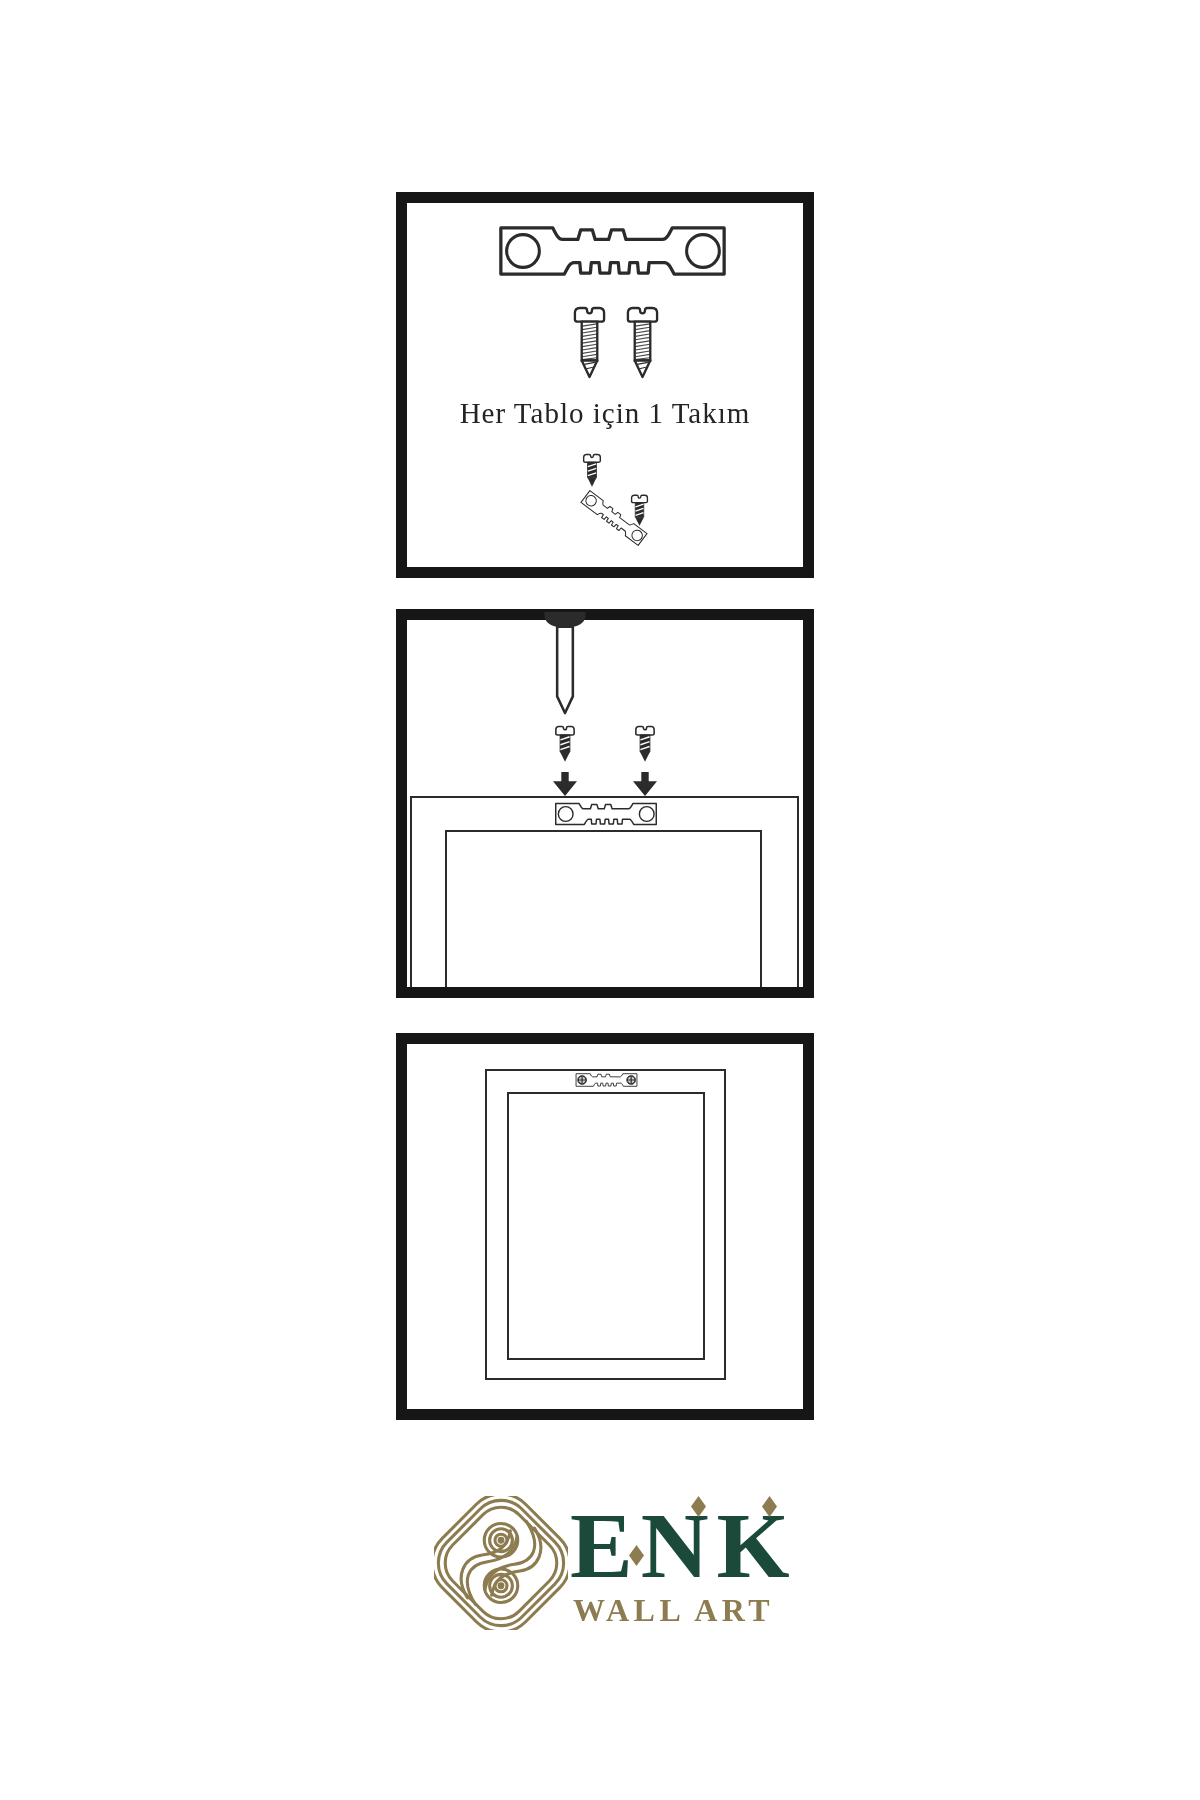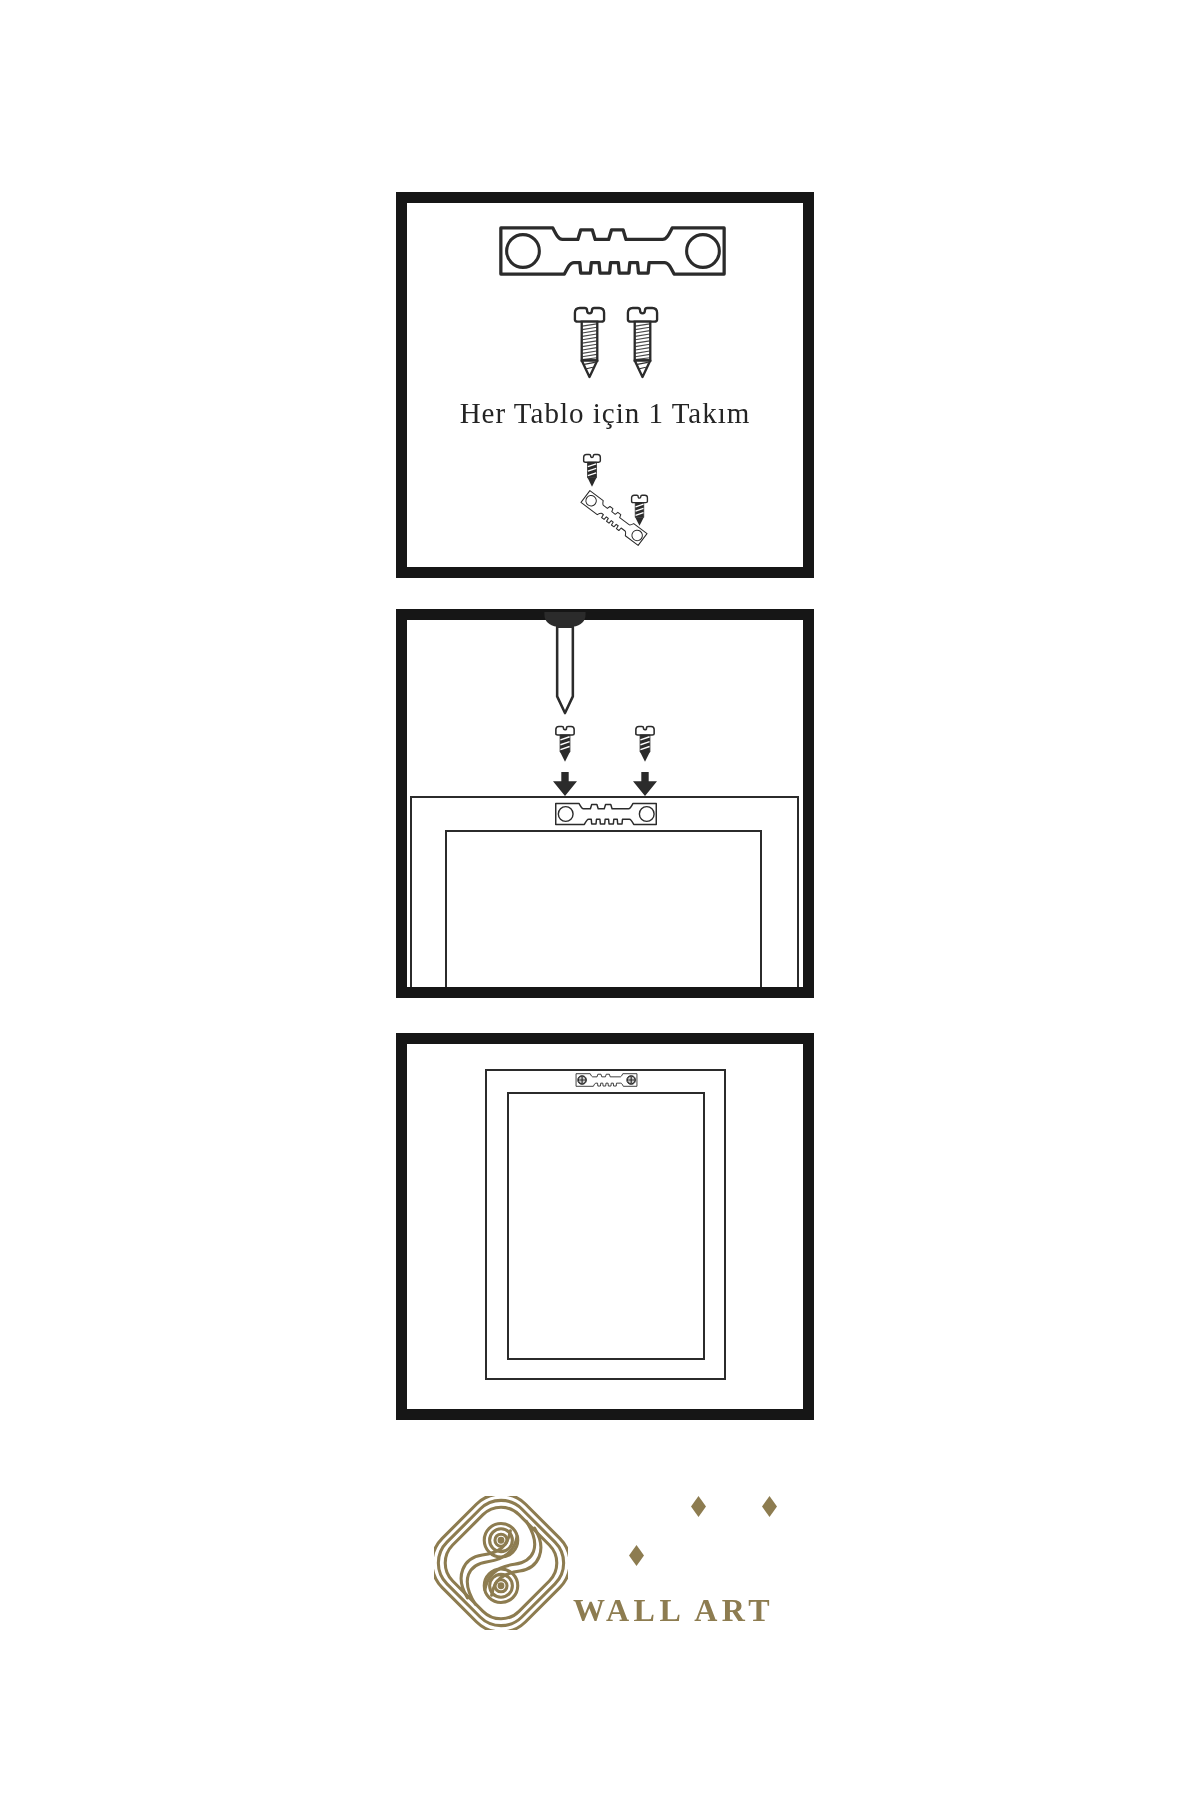--- a/index.html
+++ b/index.html
@@ -225,20 +225,21 @@
         <use href="#sym-hanger-mounted"></use>
       </svg>
   </div>
 
   <div class="knot">
     <svg class="hw" viewBox="0 0 100 100">
         <use href="#sym-knot"></use>
       </svg>
   </div>
 
+  <div class="brand">ENK</div>
 
   <div class="diamond" style="left:629px;top:1545px;color:var(--gold);">
     <svg viewBox="0 0 15 21">
         <use href="#sym-diamond"></use>
       </svg>
   </div>
   <div class="diamond" style="left:691px;top:1496px;color:var(--gold);">
     <svg viewBox="0 0 15 21">
         <use href="#sym-diamond"></use>
       </svg>

